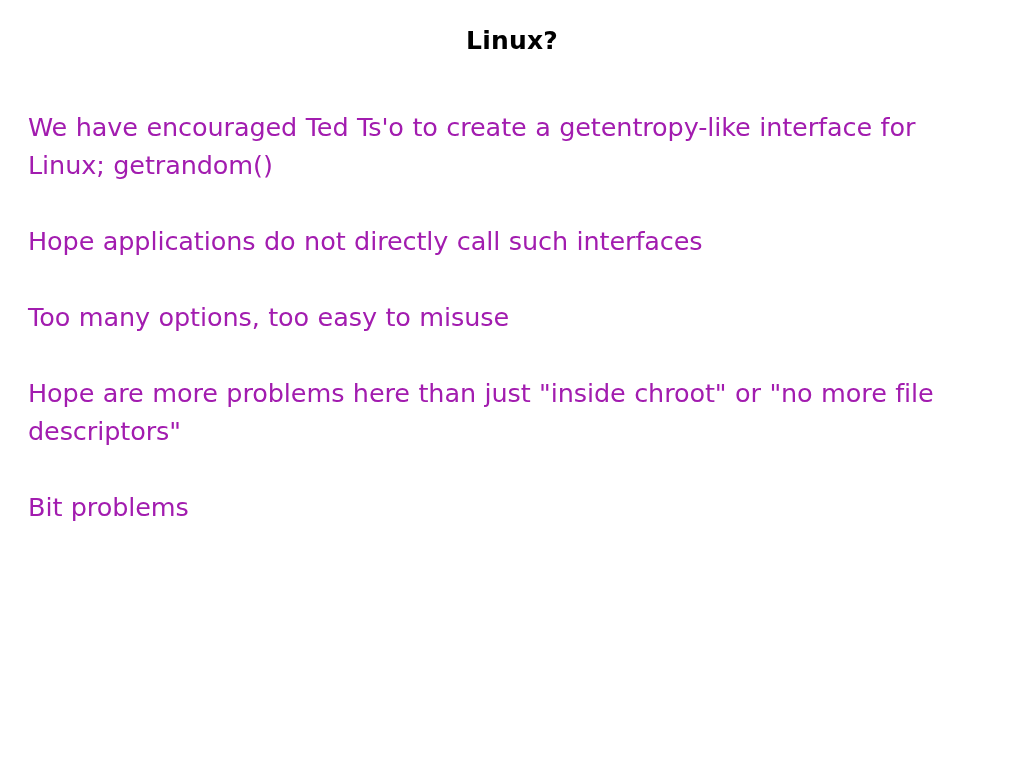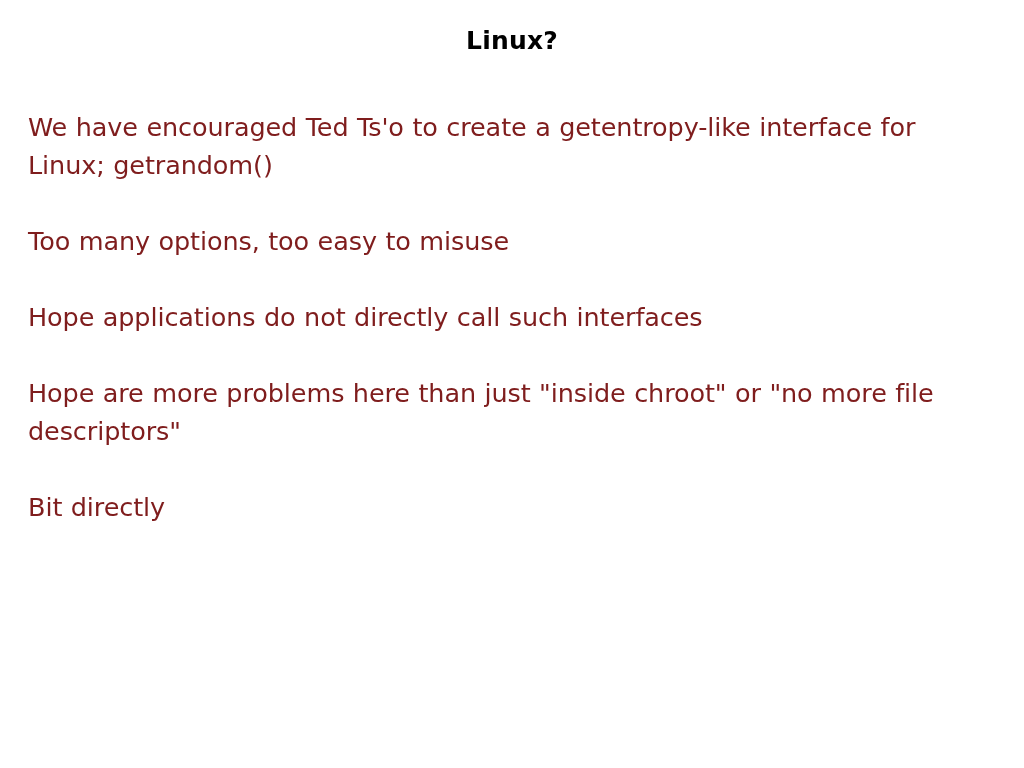--- a/index.html
+++ b/index.html
@@ -39,38 +39,38 @@
     position: absolute;
     top: 108px;
     left: 28px;
     width: 935px;
   }
 
   .para {
     font-family: "DejaVu Sans", sans-serif;
     font-size: 25.5px;
     line-height: 38px;
-    color: #7f1d1d;
+    color: #a21caf;
     margin: 0 0 38px 0;
     letter-spacing: -0.1px;
     word-spacing: 0.5px;
   }
 
   .para:last-child {
     margin-bottom: 0;
   }
 </style>
 </head>
 <body>
 
 <div class="slide">
 
   <div class="slide-title">Linux?</div>
 
   <div class="body-block">
     <p class="para">We have encouraged Ted Ts'o to create a getentropy-like interface for Linux; getrandom()</p>
+    <p class="para">Hope applications do not directly call such interfaces</p>
     <p class="para">Too many options, too easy to misuse</p>
-    <p class="para">Hope applications do not directly call such interfaces</p>
     <p class="para">Hope are more problems here than just "inside chroot" or "no more file descriptors"</p>
-    <p class="para">Bit directly</p>
+    <p class="para">Bit problems</p>
   </div>
 
 </div>
 
 </body></html>

